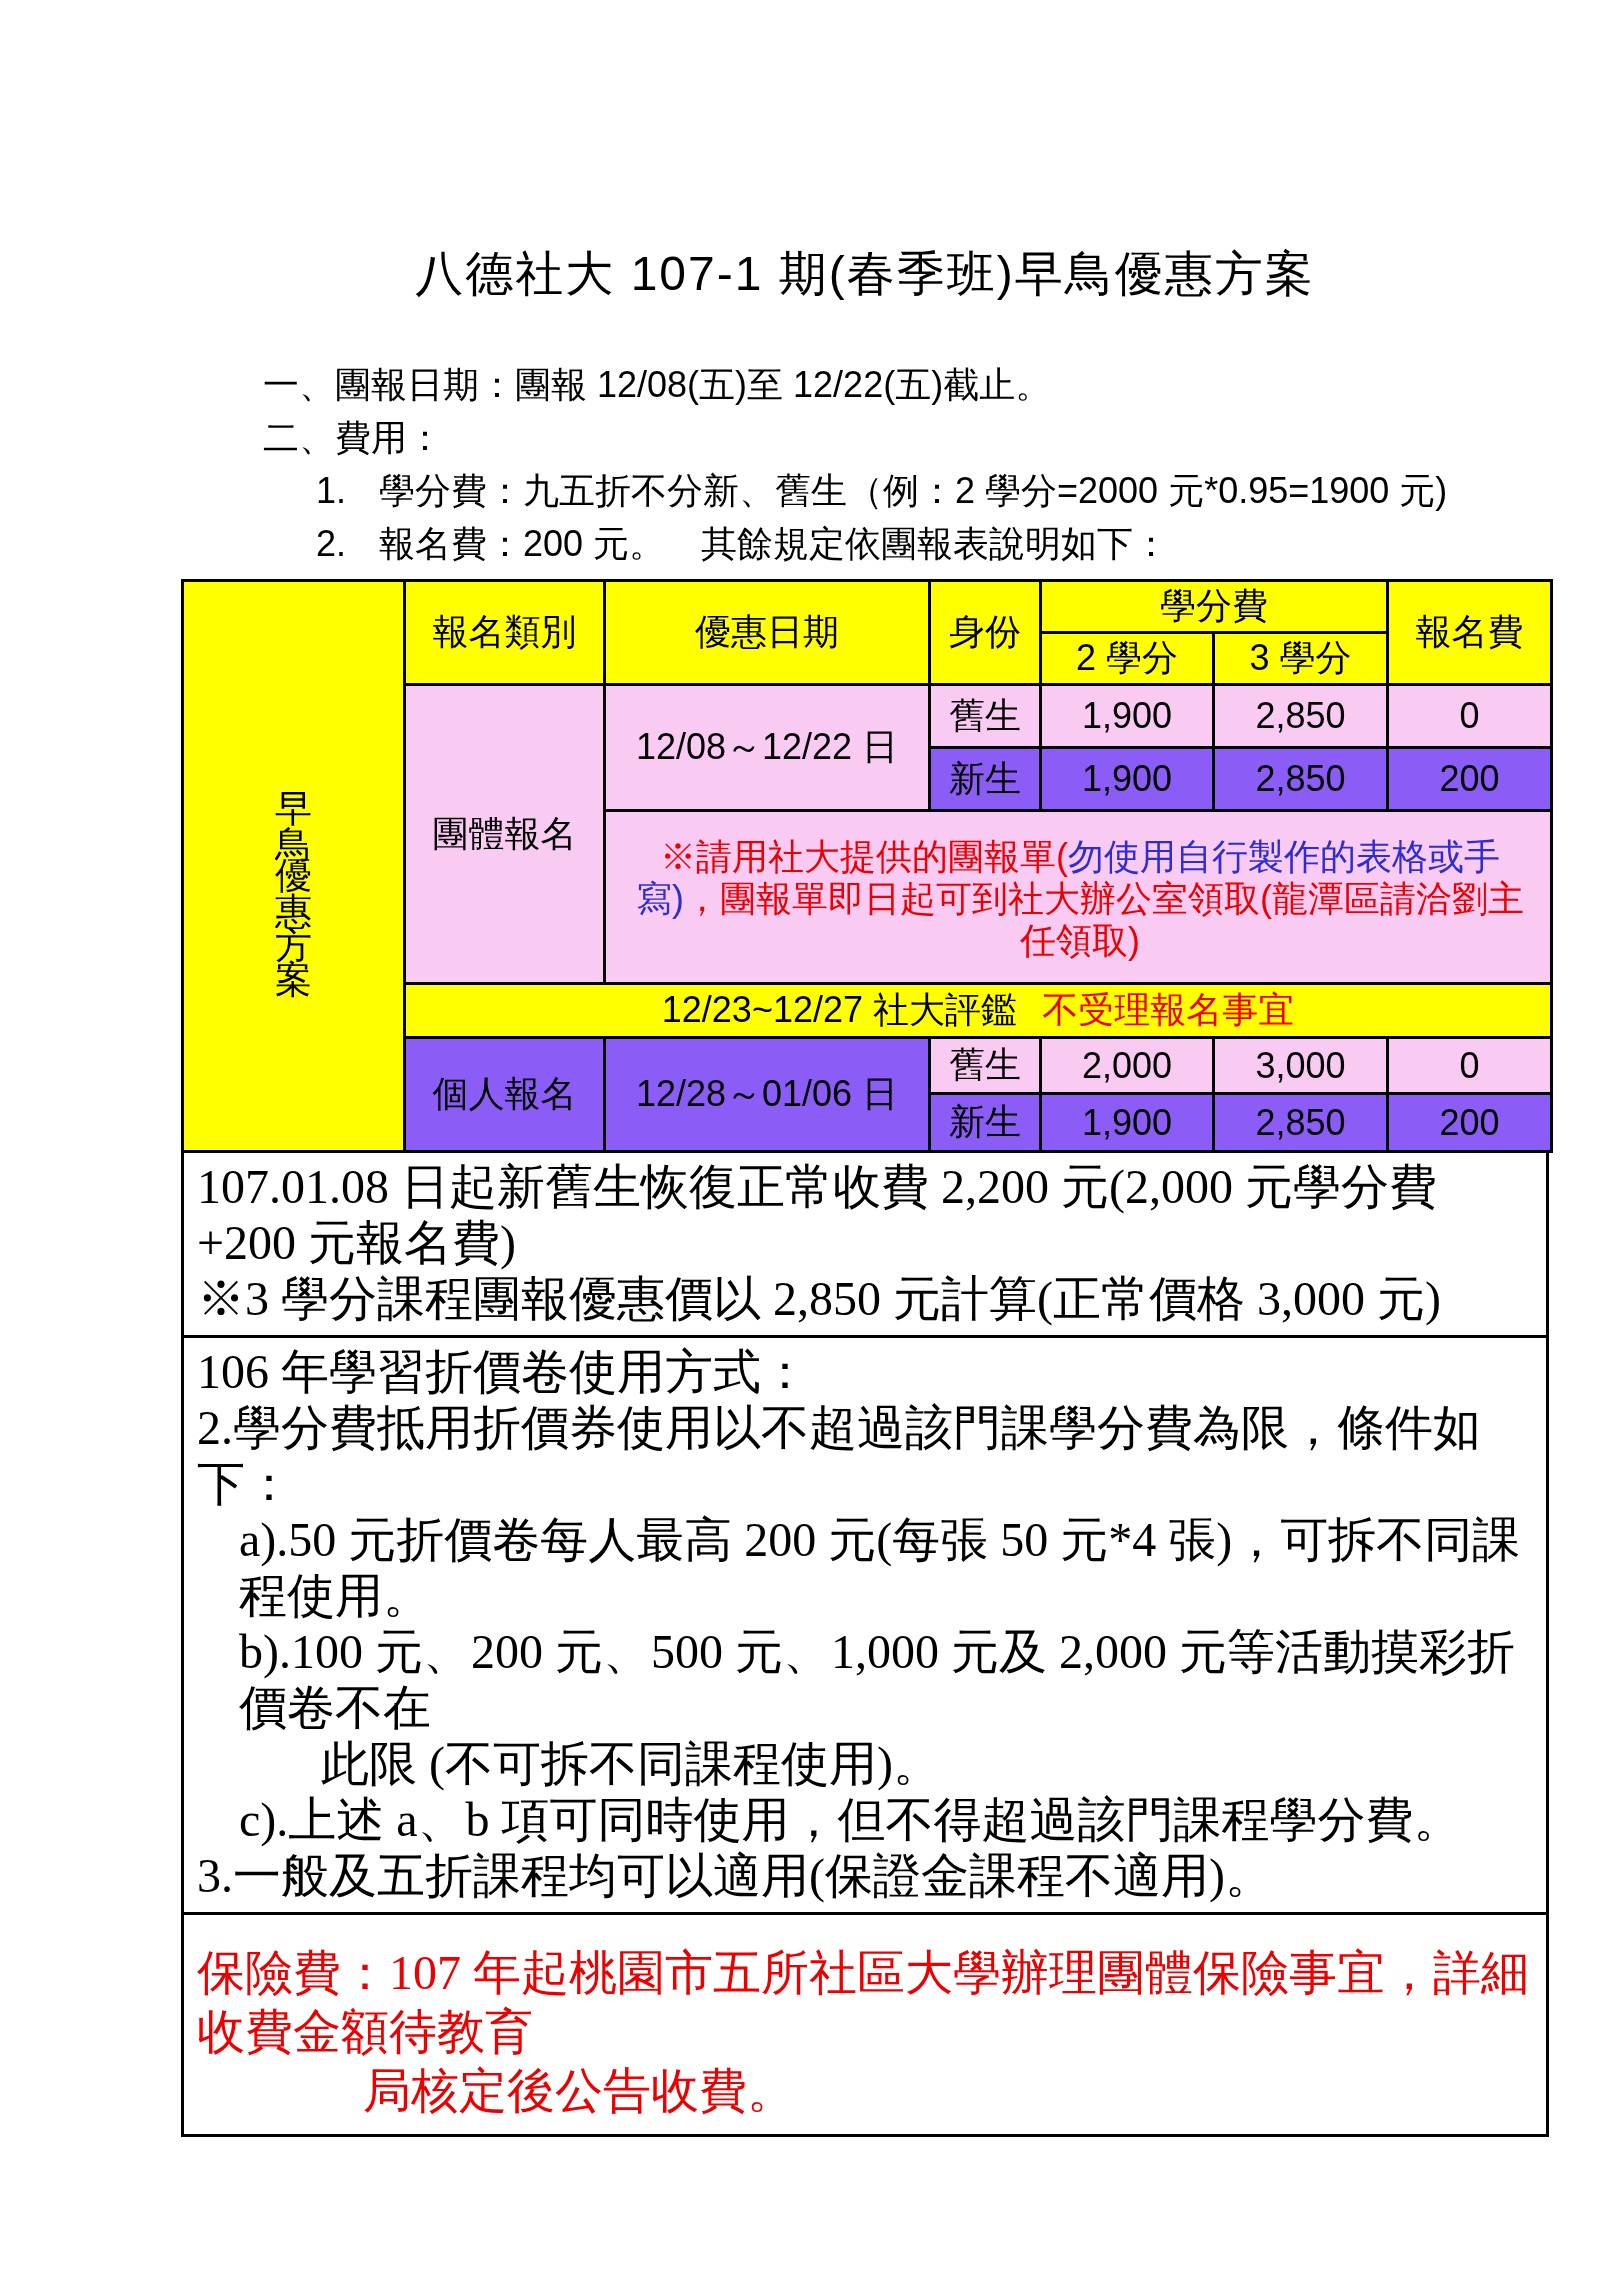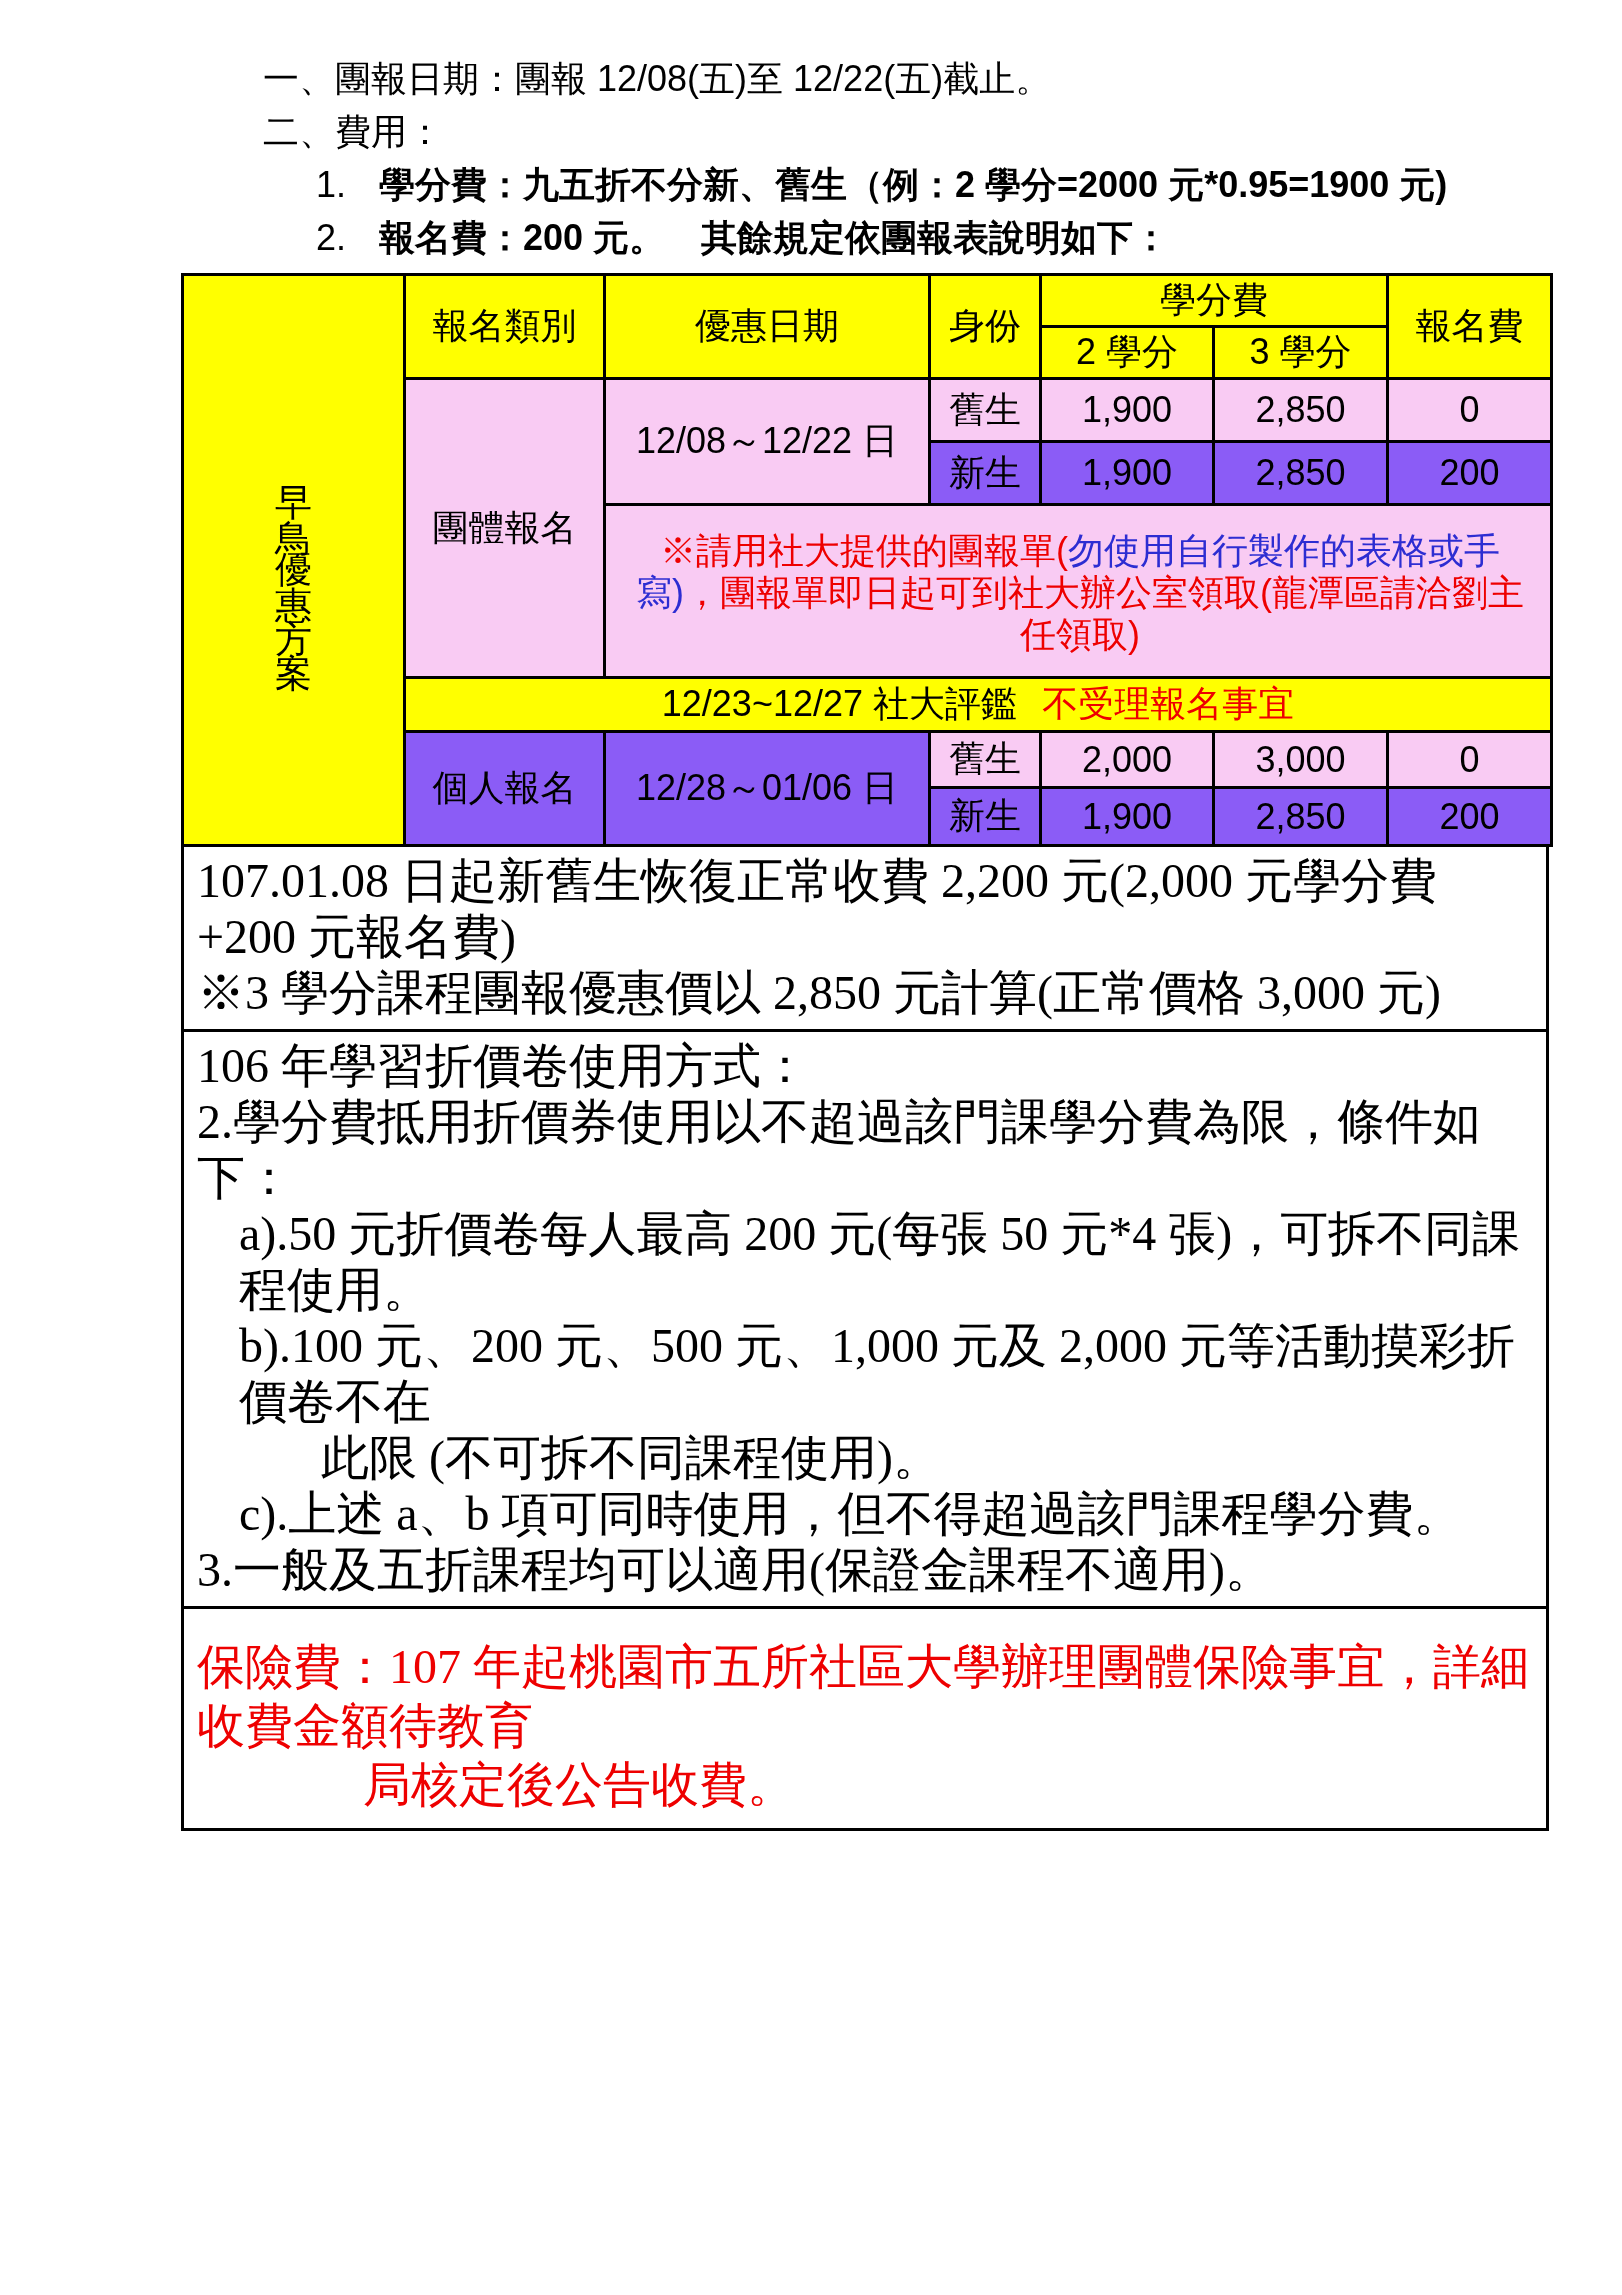--- a/index.html
+++ b/index.html
@@ -19,21 +19,21 @@
     text-align:center;
     letter-spacing:2px;
     white-space:nowrap;
   }
 
   .intro { margin-top:52px; margin-left:82px; font-size:36px; line-height:53px; }
   .intro-line { white-space:pre-wrap; }
 
   .num-item { margin-left:135px; font-size:36px; line-height:53px; display:flex; }
   .num-item .num { width:63px; flex:0 0 auto; }
-  .num-item .txt { white-space:pre-wrap;font-weight:bold; }
+  .num-item .txt { white-space:pre-wrap; }
 
   table.fee-table {
     margin-top:9.2px;
     border-collapse:collapse;
     table-layout:fixed;
     width:1368px;
     border:3.9px solid #000;
   }
   table.fee-table td {
     border:3.3px solid #000;
@@ -86,20 +86,21 @@
   .box .ind-a  { padding-left:42px; }
   .box .ind-b2 { padding-left:124px; }
   .box-insurance { color:#ee0000; line-height:59px; padding-top:28px; padding-bottom:14.4px; }
   .box-insurance .cont-line { padding-left:166px; }
 </style>
 </head>
 <body>
 
 <div class="content">
 
+  <div class="doc-title">八德社大 107-1 期(春季班)早鳥優惠方案</div>
 
   <div class="intro">
     <div class="intro-line">一、團報日期：團報 12/08(五)至 12/22(五)截止。</div>
     <div class="intro-line">二、費用：</div>
   </div>
 
   <div class="num-item">
     <span class="num">1.</span>
     <span class="txt">學分費：九五折不分新、舊生（例：2 學分=2000 元*0.95=1900 元)</span>
   </div>

